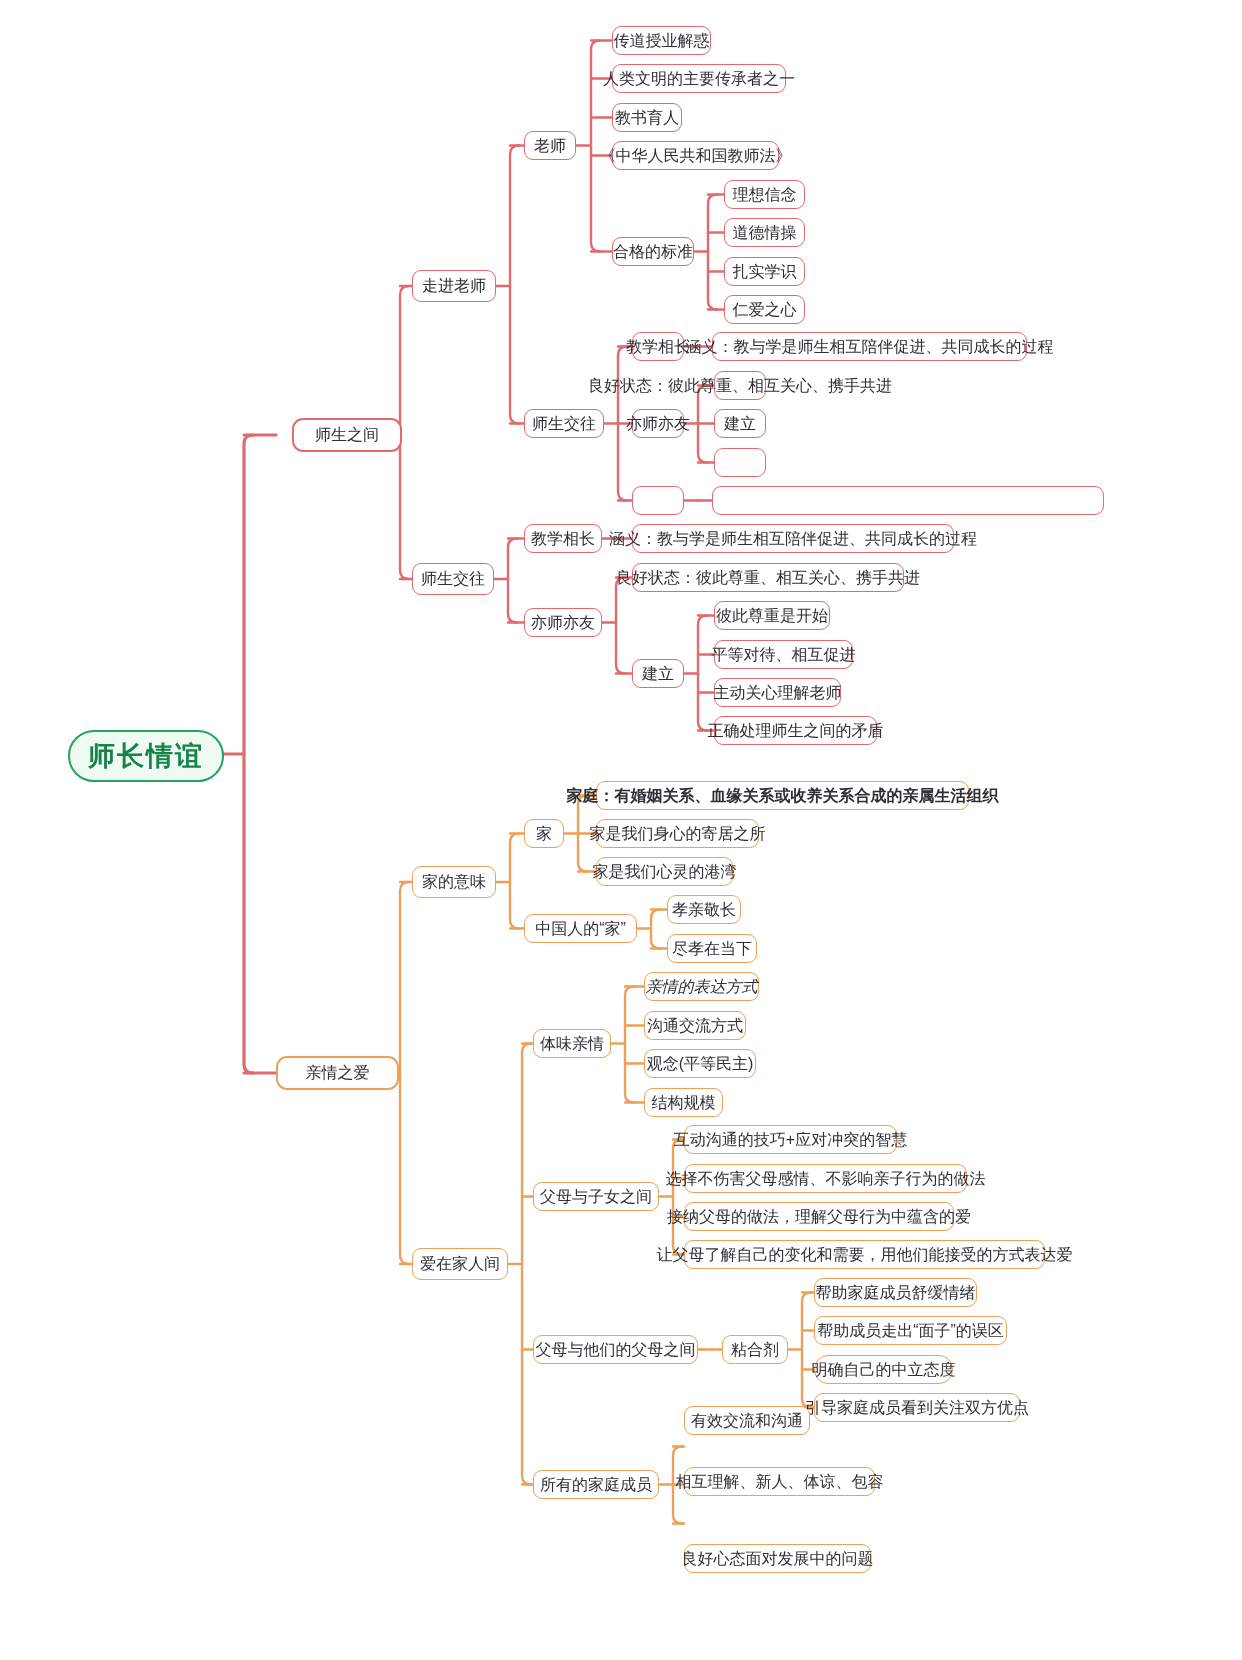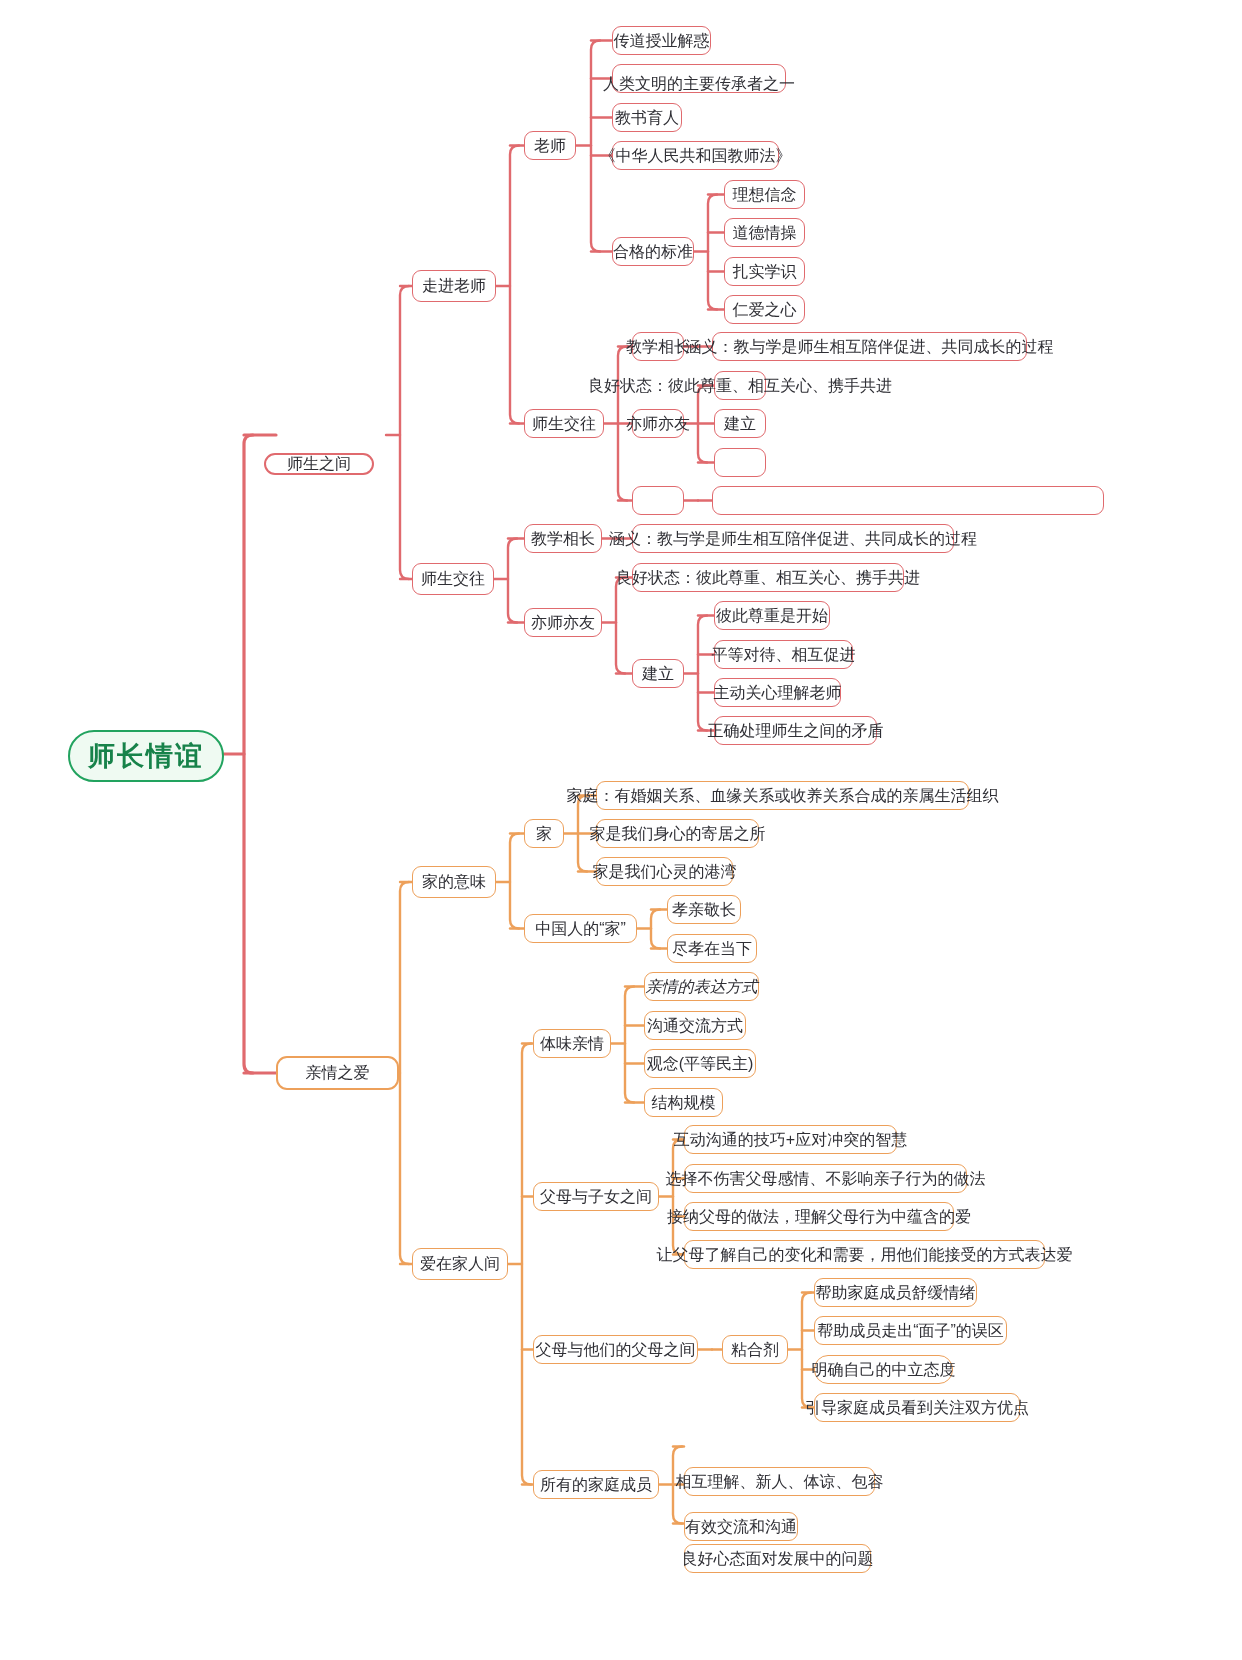--- a/index.html
+++ b/index.html
@@ -122,33 +122,33 @@
       <path d="M802 1407.5 H814" stroke="#eda05a" fill="none" stroke-width="2.4" stroke-linecap="round"></path>
       <path d="M659 1484.5 H673" stroke="#eda05a" fill="none" stroke-width="2.4" stroke-linecap="round"></path>
       <path d="M673 1455.5 Q673 1446.5 682 1446.5 M673 1455.5 V1514.5 Q673 1523.5 682 1523.5" stroke="#eda05a" fill="none" stroke-width="2.4" stroke-linecap="round"></path>
       <path d="M673 1446.5 H684" stroke="#eda05a" fill="none" stroke-width="2.4" stroke-linecap="round"></path>
       <path d="M673 1484.5 H684" stroke="#eda05a" fill="none" stroke-width="2.4" stroke-linecap="round"></path>
       <path d="M673 1523.5 H684" stroke="#eda05a" fill="none" stroke-width="2.4" stroke-linecap="round"></path>
     </svg>
   <div id="root" style="left: 68px; top: 730px; width: 152px; height: 48px;">
     <span>师长情谊</span>
   </div>
-<div class="node red b1" style="left: 264px; top: 418px; width: 110px; height: 22px; margin-top: 35px;">
+<div class="node red b1" style="left: 292px; top: 418px; width: 110px; height: 34px;">
       <span>师生之间</span>
     </div>
     <div class="node red" style="left: 412px; top: 270px; width: 84px; height: 32px;">
       <span>走进老师</span>
     </div>
     <div class="node red" style="left: 524px; top: 131px; width: 52px; height: 29px;">
       <span>老师</span>
     </div>
     <div class="node red" style="left: 612px; top: 26px; width: 99px; height: 29px;">
       <span>传道授业解惑</span>
     </div>
-    <div class="node red" style="left: 612px; top: 64px; width: 174px; height: 29px; align-items: flex-end;">
+    <div class="node red" style="left: 612px; top: 64px; width: 174px; height: 29px;">
       <span>人类文明的主要传承者之一</span>
     </div>
     <div class="node red" style="left: 612px; top: 103px; width: 70px; height: 29px;">
       <span>教书育人</span>
     </div>
     <div class="node red" style="left: 612px; top: 141px; width: 167px; height: 29px;">
       <span>《中华人民共和国教师法》</span>
     </div>
     <div class="node red" style="left: 612px; top: 237px; width: 82px; height: 29px;">
       <span>合格的标准</span>
@@ -224,21 +224,21 @@
     </div>
     <div class="node org b1" style="left: 276px; top: 1056px; width: 123px; height: 34px;">
       <span>亲情之爱</span>
     </div>
     <div class="node org" style="left: 412px; top: 866px; width: 84px; height: 32px;">
       <span>家的意味</span>
     </div>
     <div class="node org" style="left: 524px; top: 819px; width: 40px; height: 29px;">
       <span>家</span>
     </div>
-    <div class="node org" style="left: 596px; top: 781px; width: 373px; height: 29px;">
+    <div class="node org" style="left: 596px; top: 781px; width: 373px; height: 29px; font-weight: bold;">
       <span>家庭：有婚姻关系、血缘关系或收养关系合成的亲属生活组织</span>
     </div>
     <div class="node org" style="left: 596px; top: 819px; width: 163px; height: 29px;">
       <span>家是我们身心的寄居之所</span>
     </div>
     <div class="node org" style="left: 596px; top: 857px; width: 137px; height: 29px;">
       <span>家是我们心灵的港湾</span>
     </div>
     <div class="node org" style="left: 524px; top: 914px; width: 113px; height: 29px;">
       <span>中国人的“家”</span>
@@ -299,19 +299,19 @@
     </div>
     <div class="node org" style="left: 814px; top: 1393px; width: 206px; height: 29px;">
       <span>引导家庭成员看到关注双方优点</span>
     </div>
     <div class="node org" style="left: 533px; top: 1470px; width: 126px; height: 29px; text-align: right;">
       <span>所有的家庭成员</span>
     </div>
     <div class="node org" style="left: 684px; top: 1432px; width: 191px; height: 29px; margin-top: 35px;">
       <span>相互理解、新人、体谅、包容</span>
     </div>
-    <div class="node org" style="left: 684px; top: 1512px; width: 114px; height: 29px;">
+    <div class="node org" style="left: 684px; top: 1406px; width: 126px; height: 29px;">
       <span>有效交流和沟通</span>
     </div>
     <div class="node org" style="left: 684px; top: 1544px; width: 187px; height: 29px;">
       <span>良好心态面对发展中的问题</span>
     </div>
   </div>
 
 </body></html>

